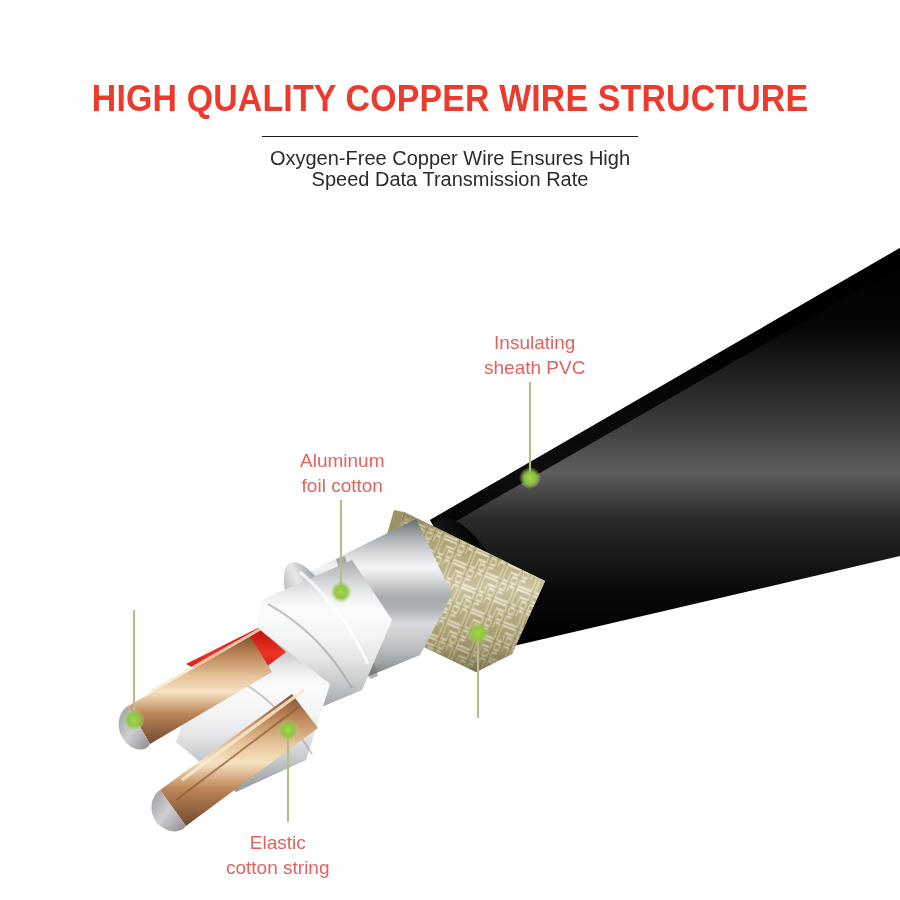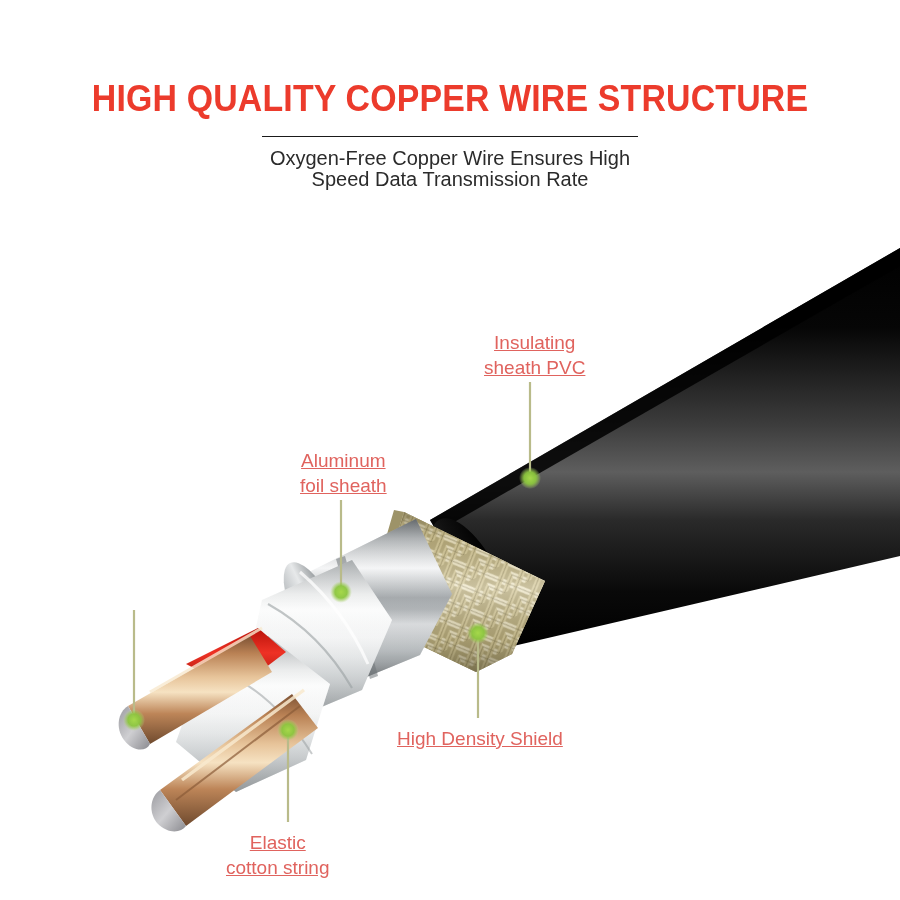--- a/index.html
+++ b/index.html
@@ -68,21 +68,21 @@
   }
 
   
   .callout {
     position: absolute;
     color: #e0635e;
     font-size: 19px;
     line-height: 25px;
     white-space: nowrap;
   }
-  .callout .ln { display: block; text-decoration: underline; }
+  .callout .ln { display: block; }
   .callout.center { text-align: center; }
   .callout.left   { text-align: left; }
 
   #label-insulating      { left: 484px; top: 330px; }
   #label-aluminum        { left: 300px; top: 448px; }
   #label-ofc             { left: 30px;  top: 566px; width: 200px; text-align: center;}
   #label-high-density    { left: 397px; top: 726px; }
   #label-elastic         { left: 226px; top: 830px; }
 </style>
 </head>
@@ -295,28 +295,25 @@
     </svg>
   </div>
 
   <div class="callout center" id="label-insulating">
     <span class="ln">Insulating</span>
     <span class="ln">sheath PVC</span>
   </div>
 
   <div class="callout center" id="label-aluminum">
     <span class="ln">Aluminum</span>
-    <span class="ln">foil sheath</span>
+    <span class="ln">foil cotton</span>
   </div>
 
   <div class="callout center" id="label-ofc">
   </div>
 
-  <div class="callout left" id="label-high-density">
-    <span class="ln">High Density Shield</span>
-  </div>
 
   <div class="callout center" id="label-elastic">
     <span class="ln">Elastic</span>
     <span class="ln">cotton string</span>
   </div>
 
 </div>
 
 </body></html>

